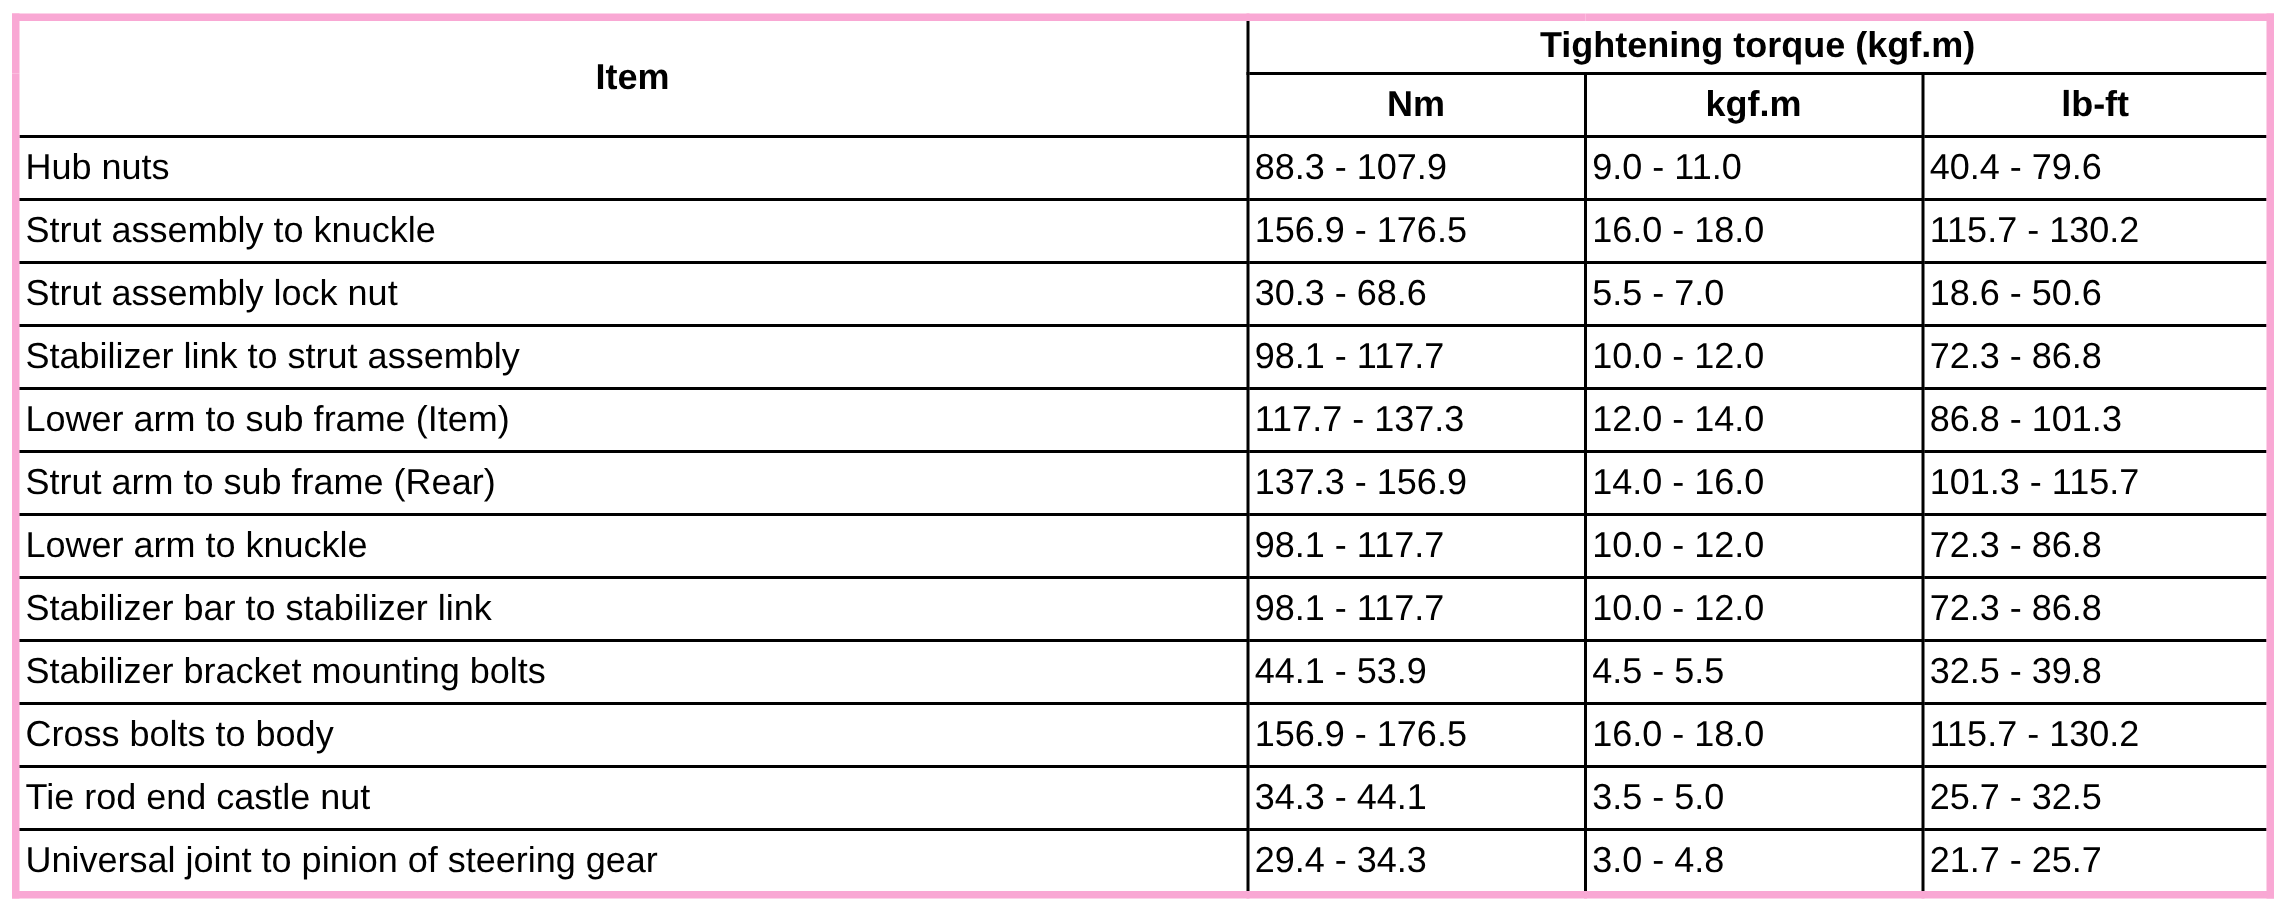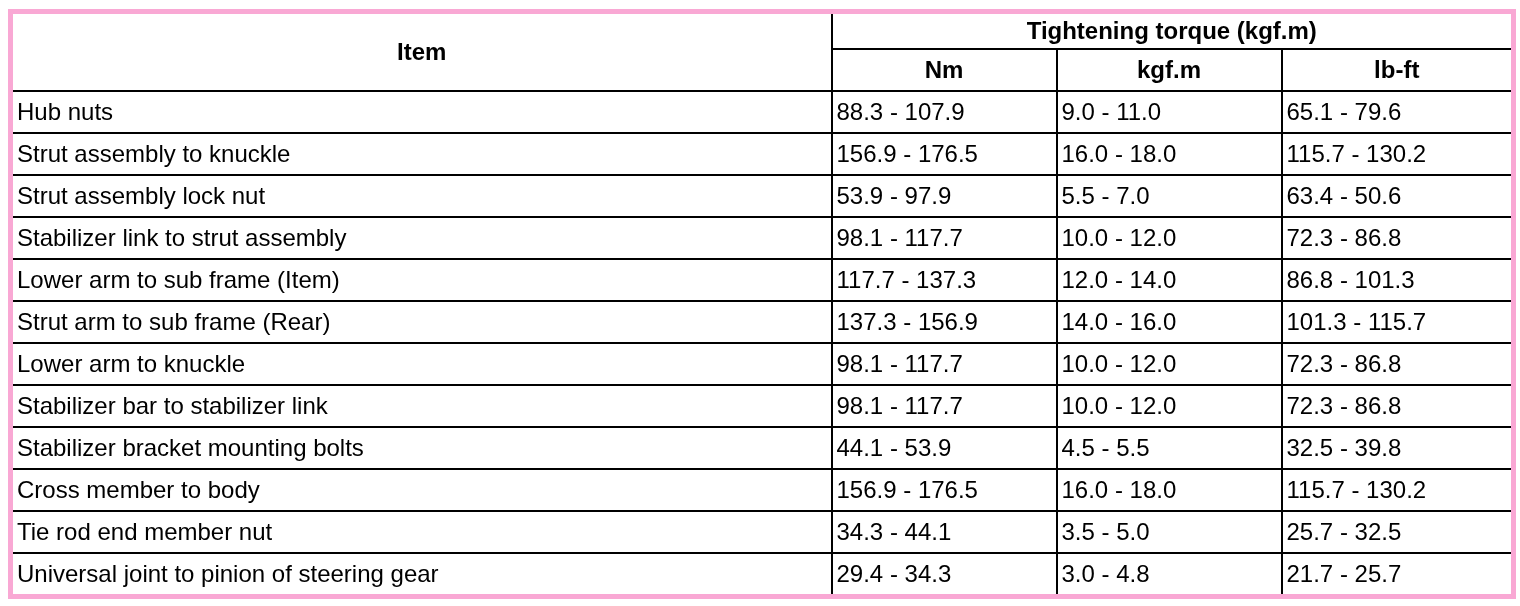--- a/index.html
+++ b/index.html
@@ -68,33 +68,33 @@
         <th>Nm</th>
         <th>kgf.m</th>
         <th>lb-ft</th>
       </tr>
     </thead>
     <tbody>
       <tr>
         <td class="cell-item">Hub nuts</td>
         <td class="cell-val">88.3 - 107.9</td>
         <td class="cell-val">9.0 - 11.0</td>
-        <td class="cell-val">65.1 - 79.6</td>
+        <td class="cell-val">40.4 - 79.6</td>
       </tr>
       <tr>
         <td class="cell-item">Strut assembly to knuckle</td>
         <td class="cell-val">156.9 - 176.5</td>
         <td class="cell-val">16.0 - 18.0</td>
         <td class="cell-val">115.7 - 130.2</td>
       </tr>
       <tr>
         <td class="cell-item">Strut assembly lock nut</td>
-        <td class="cell-val">53.9 - 97.9</td>
+        <td class="cell-val">30.3 - 68.6</td>
         <td class="cell-val">5.5 - 7.0</td>
-        <td class="cell-val">63.4 - 50.6</td>
+        <td class="cell-val">18.6 - 50.6</td>
       </tr>
       <tr>
         <td class="cell-item">Stabilizer link to strut assembly</td>
         <td class="cell-val">98.1 - 117.7</td>
         <td class="cell-val">10.0 - 12.0</td>
         <td class="cell-val">72.3 - 86.8</td>
       </tr>
       <tr>
         <td class="cell-item">Lower arm to sub frame (Item)</td>
         <td class="cell-val">117.7 - 137.3</td>
@@ -119,27 +119,27 @@
         <td class="cell-val">10.0 - 12.0</td>
         <td class="cell-val">72.3 - 86.8</td>
       </tr>
       <tr>
         <td class="cell-item">Stabilizer bracket mounting bolts</td>
         <td class="cell-val">44.1 - 53.9</td>
         <td class="cell-val">4.5 - 5.5</td>
         <td class="cell-val">32.5 - 39.8</td>
       </tr>
       <tr>
-        <td class="cell-item">Cross member to body</td>
+        <td class="cell-item">Cross bolts to body</td>
         <td class="cell-val">156.9 - 176.5</td>
         <td class="cell-val">16.0 - 18.0</td>
         <td class="cell-val">115.7 - 130.2</td>
       </tr>
       <tr>
-        <td class="cell-item">Tie rod end member nut</td>
+        <td class="cell-item">Tie rod end castle nut</td>
         <td class="cell-val">34.3 - 44.1</td>
         <td class="cell-val">3.5 - 5.0</td>
         <td class="cell-val">25.7 - 32.5</td>
       </tr>
       <tr>
         <td class="cell-item">Universal joint to pinion of steering gear</td>
         <td class="cell-val">29.4 - 34.3</td>
         <td class="cell-val">3.0 - 4.8</td>
         <td class="cell-val">21.7 - 25.7</td>
       </tr>

